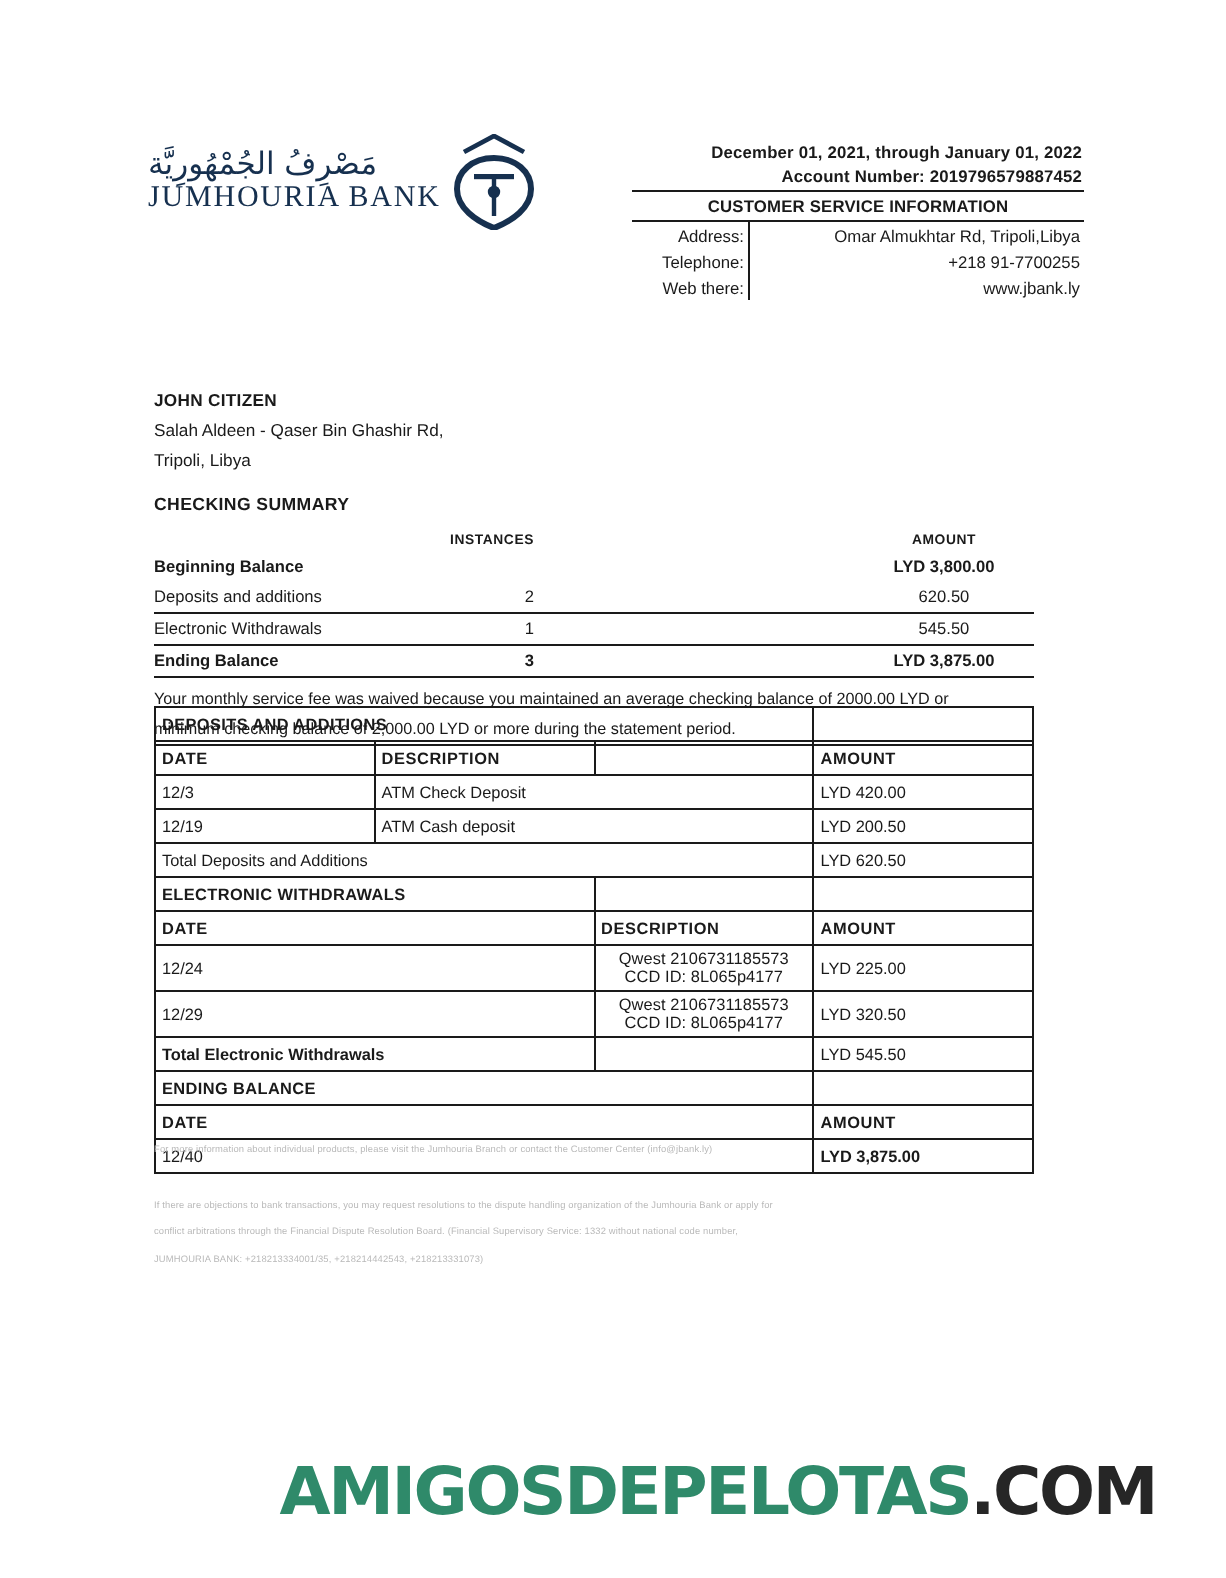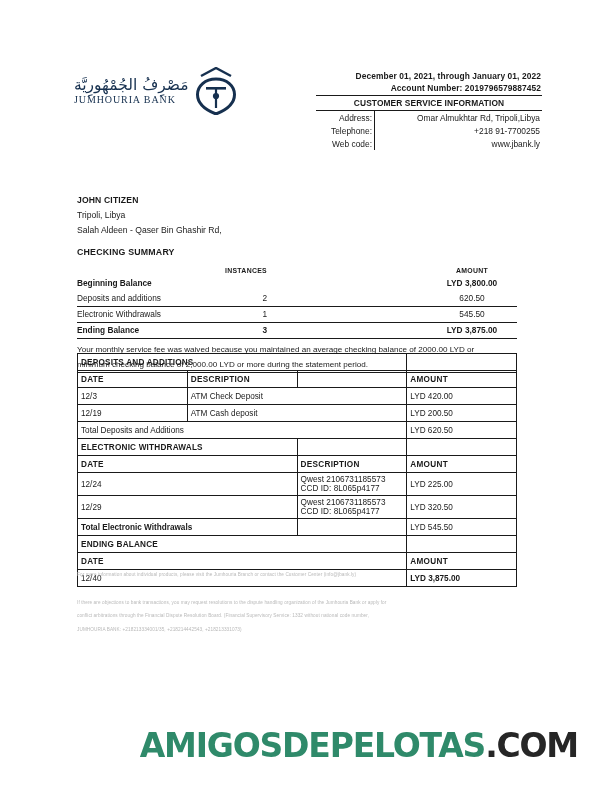--- a/index.html
+++ b/index.html
@@ -48,21 +48,21 @@
     font-family: "DejaVu Sans", sans-serif;
     font-size: 15.5px;
     color: #16304f;
     direction: rtl;
     letter-spacing: 0px;
     line-height: 1.1;
     white-space: nowrap;
   }
   .logo-latin {
     font-family: "Liberation Serif", serif;
-    font-size: 10px;
+    font-size: 15px;
     letter-spacing: 0.9px;
     color: #16304f;
     line-height: 1.1;
     white-space: nowrap;
   }
   .logo-mark {
     width: 42px;
     height: 48px;
     flex: none;
   }
@@ -206,20 +206,21 @@
     font-weight: bold;
     font-size: 6.9px;
     letter-spacing: 0.3px;
     padding: 2px 3px;
   }
   td.nb-left { border-left: none; }
   td.nb-right { border-right: none; }
   td.tiny {
     font-size: 6.3px;
     letter-spacing: 0.05px;
+    text-align: center;
   }
   td.totalrow {
     font-size: 8.2px;
     margin-left: 36px;
   }
   td.totalrow.b { font-weight: bold; }
   .c-date { width: 91px; }
   .c-desc { width: 90px; }
   .c-mid  { width: 167px; }
   .c-amt  { width: 92px; }
@@ -289,32 +290,32 @@
         <tbody>
             <tr>
           <td class="lbl">Address:</td>
           <td class="val">Omar Almukhtar Rd, Tripoli,Libya</td>
         </tr>
         <tr>
           <td class="lbl">Telephone:</td>
           <td class="val">+218 91-7700255</td>
         </tr>
         <tr>
-          <td class="lbl">Web code:</td>
+          <td class="lbl">Web there:</td>
           <td class="val">www.jbank.ly</td>
         </tr>
       </tbody>
         </table>
     </div>
   </div>
 
   <div class="customer">
     <div class="cust-name">JOHN CITIZEN</div>
+    <div class="cust-line">Salah Aldeen - Qaser Bin Ghashir Rd,</div>
     <div class="cust-line">Tripoli, Libya</div>
-    <div class="cust-line">Salah Aldeen - Qaser Bin Ghashir Rd,</div>
   </div>
 
   <div class="summary">
     <div class="sec-title">CHECKING SUMMARY</div>
     <table class="sum">
       <tbody>
           <tr>
         <th class="col-desc"></th>
         <th class="col-inst">INSTANCES</th>
         <th class="col-pad"></th>

